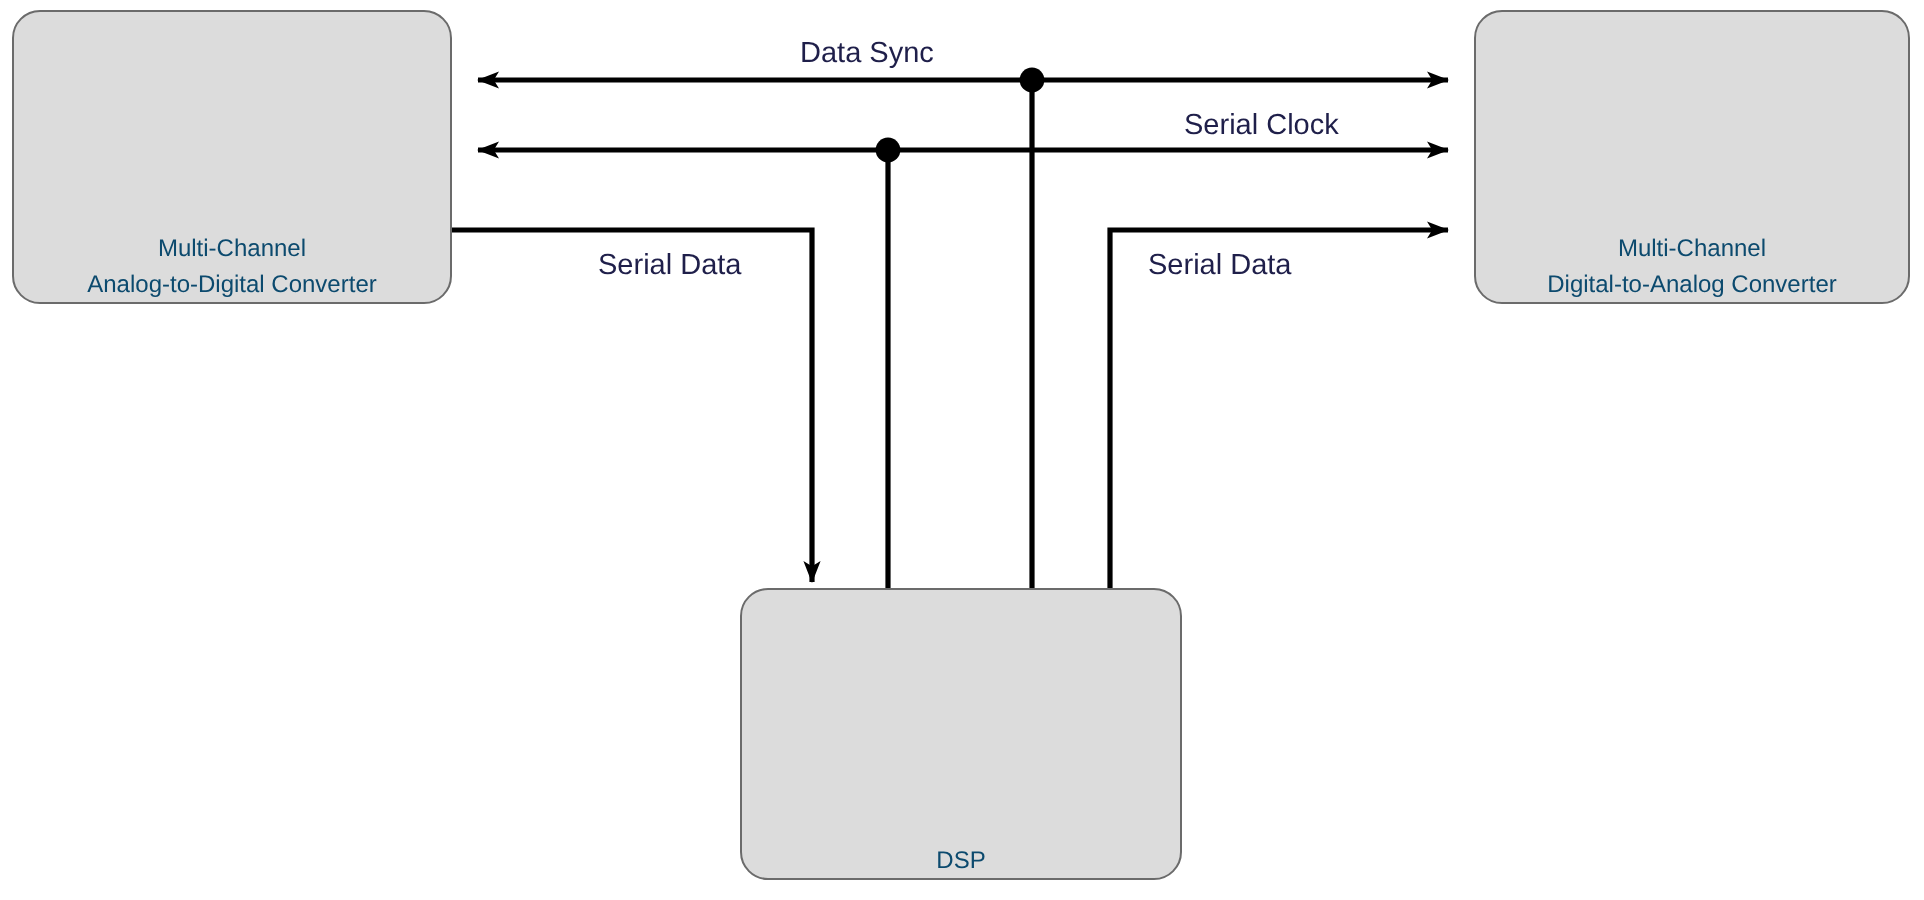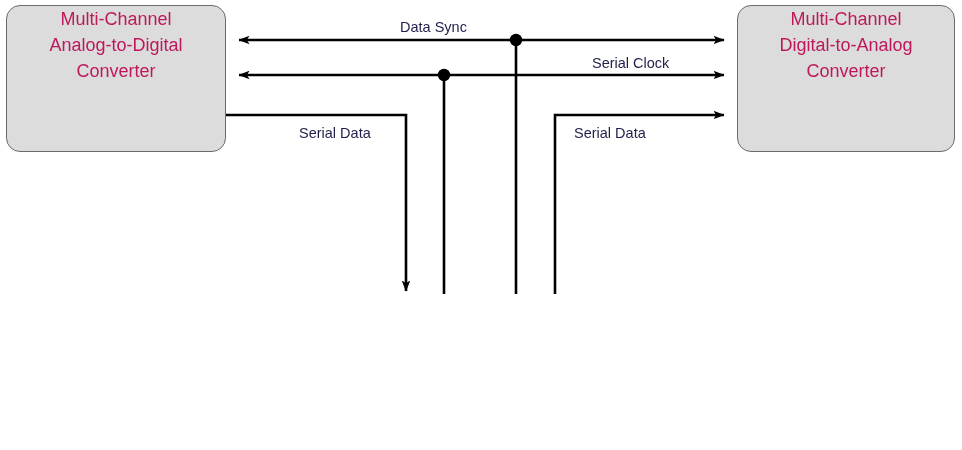--- a/index.html
+++ b/index.html
@@ -24,25 +24,25 @@
     width: 962px;
     height: 450px;
   }
   .block {
     position: absolute;
     background: #dcdcdc;
     border: 1.4px solid #6b6b6b;
     border-radius: 14px;
     box-sizing: border-box;
     display: flex;
-    align-items: flex-start;
+    align-items: flex-end;
     justify-content: center;
     text-align: center;
-    color: #be185d;
-    font-size: 18px;
+    color: #0c4a6e;
+    font-size: 12px;
     line-height: 1.45;
     z-index: 3;
   }
   .block .block-label {
     display: block;
     white-space: pre-line;
     padding: 0 6px;
   }
   #block-adc  { left: 6px;   top: 5px;   width: 220px; height: 147px; }
   #block-dac  { left: 737px; top: 5px;   width: 218px; height: 147px; }
@@ -101,20 +101,23 @@
   <div class="block" id="block-adc">
     <span class="block-label">Multi-Channel
 Analog-to-Digital Converter</span>
   </div>
 
   <div class="block" id="block-dac">
     <span class="block-label">Multi-Channel
 Digital-to-Analog Converter</span>
   </div>
 
+  <div class="block" id="block-dsp">
+    <span class="block-label">DSP</span>
+  </div>
 
   <div class="wire-label" id="label-frame-sync">Data Sync</div>
 
   <div class="wire-label" id="label-serial-clock">Serial Clock</div>
 
   <div class="wire-label" id="label-sd-adc">Serial Data</div>
 
   <div class="wire-label" id="label-sd-dac">Serial Data</div>
 
 </div>

